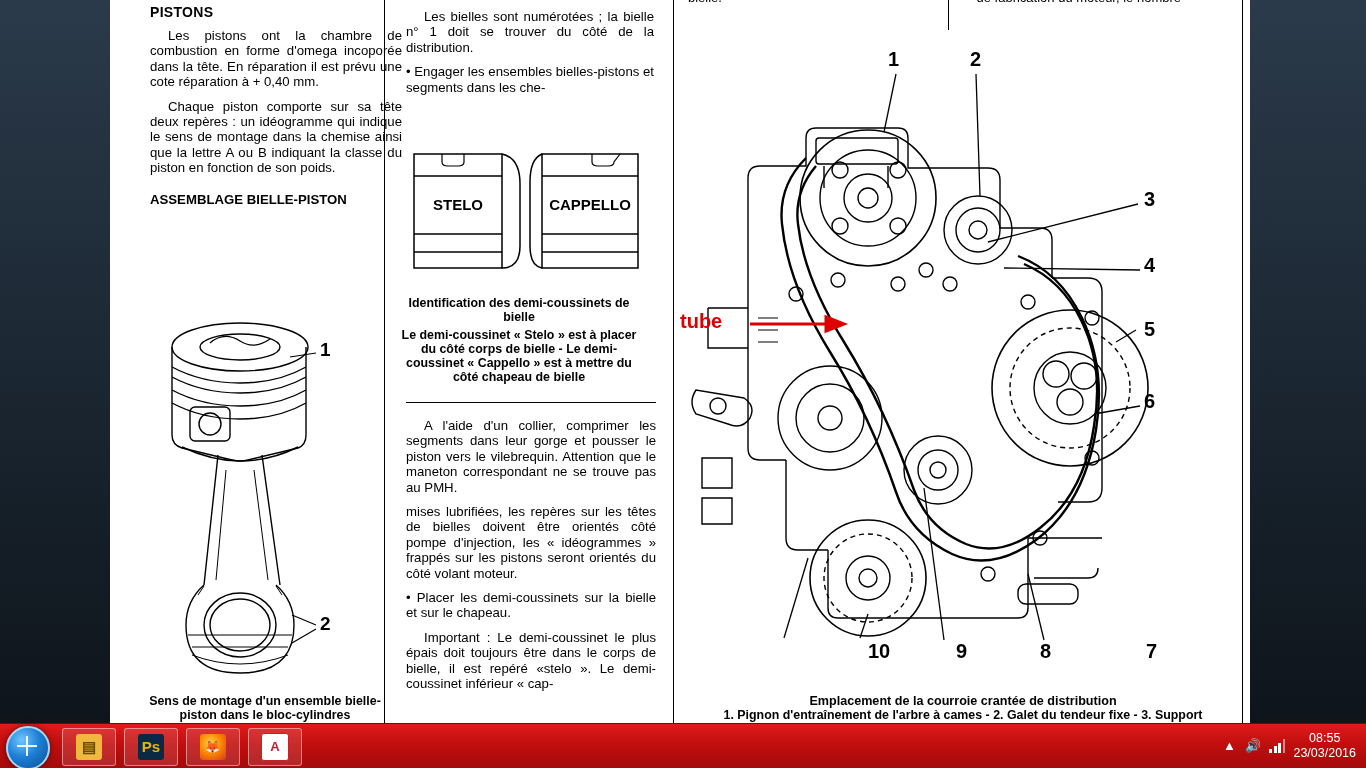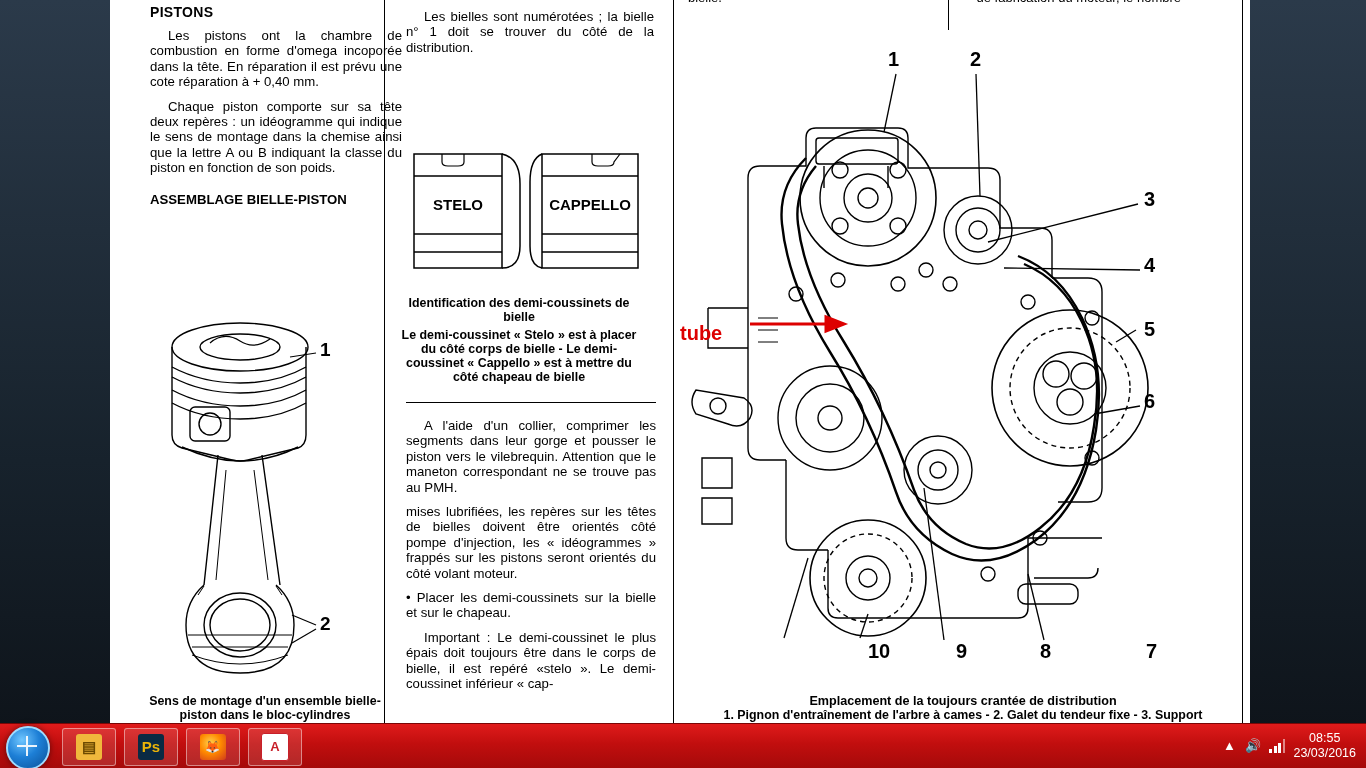--- a/index.html
+++ b/index.html
@@ -354,20 +354,21 @@
         <div class="callout-num" style="left:180px; top:318px;">2</div>
       </div>
 
       <div class="cap1">
         <div class="cap-bold">Sens de montage d'un ensemble bielle-piston dans le bloc-cylindres</div>
       </div>
 
       <div class="col2">
         <div class="h-title">MONTAGE DES BIELLES-PISTONS</div>
         <p class="body-txt">Les bielles sont numérotées ; la bielle n° 1 doit se trouver du côté de la distribution.</p>
+        <p class="body-txt bul">• Engager les ensembles bielles-pistons et segments dans les che-</p>
       </div>
 
       <div class="shell-fig">
         <svg width="250" height="150" viewBox="0 0 250 150">
           <g fill="none" stroke="#000" stroke-width="1.5">
 
             <path d="M8 14 L96 14 L96 128 L8 128 Z"></path>
             <path d="M96 14 q18 4 18 30 L114 106 q0 22 -18 22"></path>
             <path d="M8 36 L96 36 M8 94 L96 94 M8 112 L96 112"></path>
             <path d="M36 14 L36 22 q0 4 6 4 l10 0 q6 0 6 -4 L58 14" stroke-width="1.2"></path>
@@ -499,25 +500,25 @@
         <div class="eng-num" style="left:282px; top:30px;">2</div>
         <div class="eng-num" style="left:456px; top:170px;">3</div>
         <div class="eng-num" style="left:456px; top:236px;">4</div>
         <div class="eng-num" style="left:456px; top:300px;">5</div>
         <div class="eng-num" style="left:456px; top:372px;">6</div>
         <div class="eng-num" style="left:458px; top:622px;">7</div>
         <div class="eng-num" style="left:352px; top:622px;">8</div>
         <div class="eng-num" style="left:268px; top:622px;">9</div>
         <div class="eng-num" style="left:180px; top:622px;">10</div>
 
-        <div class="tube-label" style="left:-8px; top:292px;margin-top:12px;">tube</div>
+        <div class="tube-label" style="left:-8px; top:292px;">tube</div>
       </div>
 
       <div class="cap3">
-        <div class="t1">Emplacement de la toujours crantée de distribution</div>
+        <div class="t1">Emplacement de la courroie crantée de distribution</div>
         <div class="t2">1. Pignon d'entraînement de l'arbre à cames - 2. Galet du tendeur fixe - 3. Support</div>
       </div>
 
     </div>
   </div>
 
   <div class="taskbar">
     <div class="start-orb"></div>
 
     <div class="tb-item" style="left:62px;">

